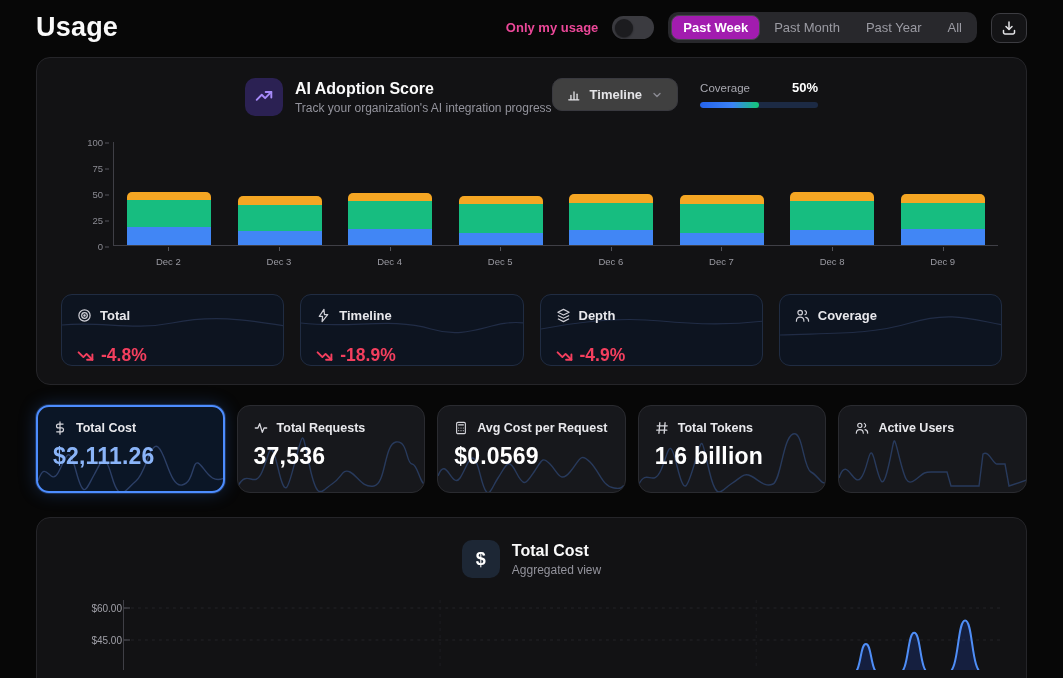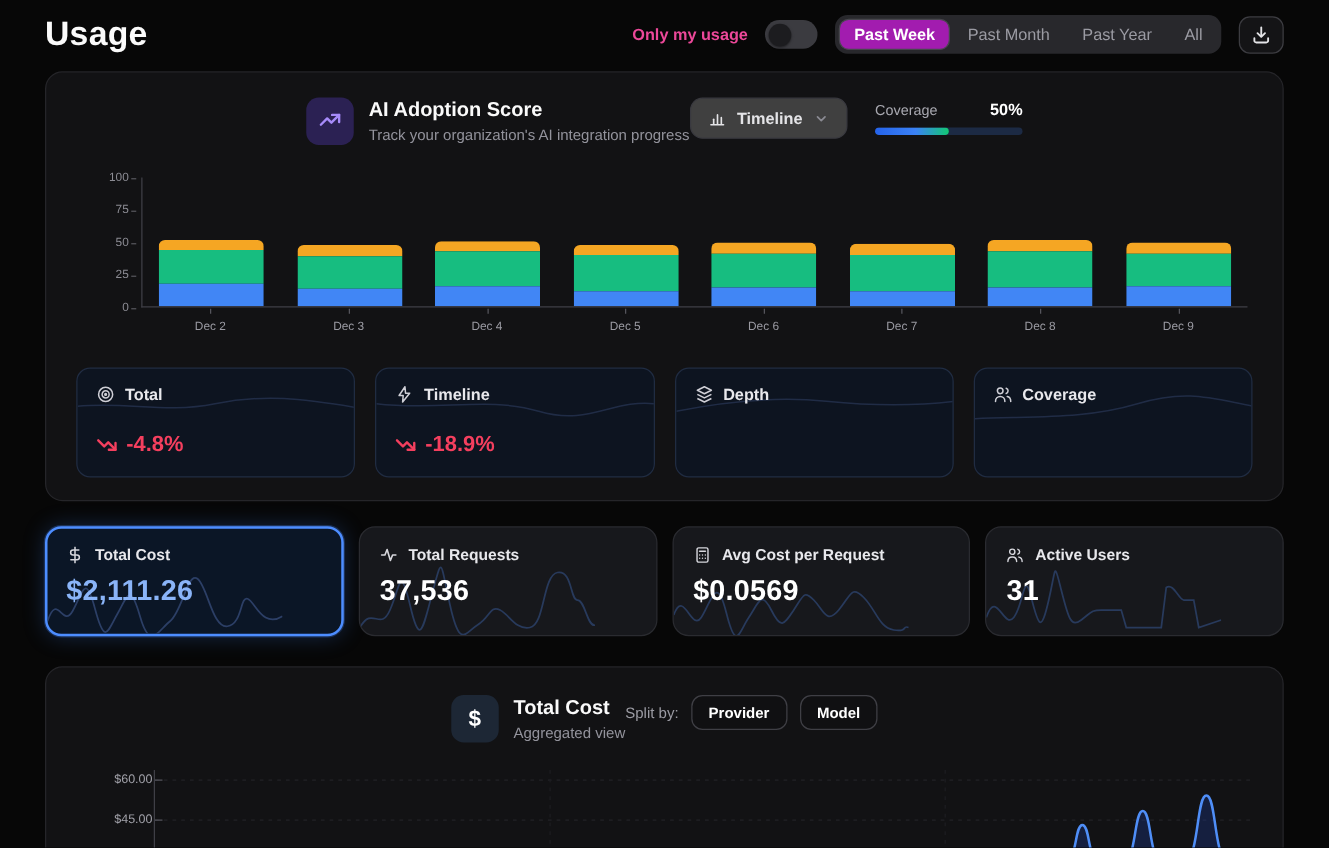--- a/index.html
+++ b/index.html
@@ -53,21 +53,21 @@
   .ytick i { position:absolute; right:4px; top:50%; width:4px; height:1px; background:#55555c; }
   .bar-group { flex:1; display:flex; flex-direction:column; align-items:center; height:104px; justify-content:flex-end; position:relative; }
   .bar { width:76%; display:flex; flex-direction:column; justify-content:flex-end; border-radius:5px 5px 0 0; overflow:hidden; }
   .xlabels { display:flex; margin-top:6px; }
   .xlabel { flex:1; text-align:center; font-size:9.5px; color:#9a9aa2; position:relative; padding-top:4px; }
   .xlabel i { position:absolute; top:-5px; left:50%; width:1px; height:4px; background:#55555c; }
 
   
   .metric-row { display:flex; gap:16px; margin-top:22px; }
   .metric-card { flex:1; background:#0d1420; border:1px solid #20python2c42; border-radius:11px; }
-  .metric-card { border:1px solid #202c42; position:relative; overflow:hidden; padding:13px 15px 14px 15px; height:88px; }
+  .metric-card { border:1px solid #202c42; position:relative; overflow:hidden; padding:13px 15px 14px 15px; height:72px; }
   .metric-card .wave { position:absolute; inset:0; opacity:.8; pointer-events:none; }
   .m-label { display:flex; align-items:center; gap:8px; font-size:13px; font-weight:600; color:#e8e8ec; position:relative; }
   .m-label .ic { color:#cfcfd6; display:flex; }
   .m-value { display:flex; align-items:center; gap:7px; font-size:17.5px; font-weight:800; margin-top:22px; position:relative; }
   .m-value.neg { color:#f43f5e; }
   .m-value.pos { color:#22c55e; }
 
   
   .stats-row { display:flex; gap:12px; margin:20px 36px 0 36px; }
   .stat-card { flex:1; height:88px; background:#17181c; border:1px solid #2a2b30; border-radius:13px; padding:15px 16px; position:relative; overflow:hidden; cursor:pointer; }
@@ -290,20 +290,29 @@
         </svg>
       <div class="m-label">
           <span class="ic">
             <svg width="15" height="15" viewBox="0 0 16 16" fill="none" stroke="currentColor" stroke-width="1.3" stroke-linejoin="round">
               <path d="M8 1.5 14 4.5 8 7.5 2 4.5z"></path>
               <polyline points="2,8 8,11 14,8"></polyline>
               <polyline points="2,11.5 8,14.5 14,11.5"></polyline>
             </svg>
           </span>
           <span>Depth</span>
+        </div>
+      <div class="m-value neg">
+          <span>
+            <svg width="17" height="17" viewBox="0 0 16 16" fill="none" stroke="currentColor" stroke-width="1.8" stroke-linecap="round" stroke-linejoin="round">
+              <polyline points="1.5,5 6,9.5 9,6.5 14.5,12"></polyline>
+              <polyline points="14.5,7 14.5,12 9.5,12"></polyline>
+            </svg>
+          </span>
+          <span>-4.9%</span>
         </div>
     </div>
     <div class="metric-card">
       <svg class="wave" width="223" height="72" viewBox="0 0 223 72" fill="none">
           <path d="M0 40 C50 38 90 40 130 28 S190 24 223 30" stroke="#263350" stroke-width="1.2"></path>
         </svg>
       <div class="m-label">
           <span class="ic">
             <svg width="15" height="15" viewBox="0 0 16 16" fill="none" stroke="currentColor" stroke-width="1.3" stroke-linecap="round">
               <circle cx="5.5" cy="5" r="2.4"></circle>
@@ -363,50 +372,61 @@
             <line x1="8" y1="11" x2="8" y2="11.01"></line>
             <line x1="10.6" y1="11" x2="10.6" y2="11.01"></line>
           </svg>
         </span>
         <span>Avg Cost per Request</span>
       </div>
     <div class="s-value">$0.0569</div>
   </div>
   <div class="stat-card">
     <svg class="spark" width="188" height="64" viewBox="0 0 188 64" fill="none">
+        <path d="M0 56 C8 40 14 60 22 42 S30 6 38 38 S48 60 56 34 S62 8 70 42 S82 62 92 56 S104 44 112 48 S126 60 134 56 S144 10 154 6 S164 40 172 44 S182 58 188 54" stroke="#283a5c" stroke-width="1.4"></path>
+      </svg>
+    <div class="s-label">
+        <span class="ic">
+          <svg width="14" height="14" viewBox="0 0 16 16" fill="none" stroke="currentColor" stroke-width="1.5" stroke-linecap="round">
+            <line x1="5.5" y1="2" x2="4.5" y2="14"></line>
+            <line x1="11.5" y1="2" x2="10.5" y2="14"></line>
+            <line x1="2.5" y1="5.5" x2="14" y2="5.5"></line>
+            <line x1="2" y1="10.5" x2="13.5" y2="10.5"></line>
+          </svg>
+        </span>
+        <span>Total Tokens</span>
+      </div>
+    <div class="s-value">1.6 billion</div>
+  </div>
+  <div class="stat-card">
+    <svg class="spark" width="188" height="64" viewBox="0 0 188 64" fill="none">
         <path d="M0 50 C8 26 14 60 22 50 S30 10 36 34 S44 62 50 36 S54 4 60 28 S68 58 76 52 S84 44 92 44 L108 44 L112 58 L140 58 L144 26 C150 22 154 36 158 36 L166 36 L170 58 L188 52" stroke="#283a5c" stroke-width="1.4"></path>
       </svg>
     <div class="s-label">
         <span class="ic">
           <svg width="14" height="14" viewBox="0 0 16 16" fill="none" stroke="currentColor" stroke-width="1.3" stroke-linecap="round">
             <circle cx="5.5" cy="5" r="2.4"></circle>
             <path d="M1.5 14c0-2.6 1.8-4.2 4-4.2s4 1.6 4 4.2"></path>
             <path d="M10.6 2.8a2.3 2.3 0 0 1 0 4.4"></path>
             <path d="M11.5 9.9c1.8.3 3 1.8 3 4.1"></path>
           </svg>
         </span>
         <span>Active Users</span>
       </div>
-    <div class="s-value">31</div>
   </div>
 </div>
 
 <div class="card cost-card">
   <div class="card-head">
     <div class="head-left">
       <div class="sq-icon navy">$</div>
       <div>
         <div class="h-title">Total Cost</div>
         <div class="h-sub">Aggregated view</div>
       </div>
-    </div>
-    <div class="split-row">
-      <span class="split-label">Split by:</span>
-      <button class="pill-btn">Provider</button>
-      <button class="pill-btn">Model</button>
     </div>
   </div>
 
   <div class="cost-chart">
     <div class="cost-ylabels">
       <div class="cy" style="top:8px">$60.00</div>
       <div class="cy" style="top:40px">$45.00</div>
     </div>
     <div class="cost-plot">
       <svg id="cost-svg" width="100%" height="70" preserveAspectRatio="none" viewBox="0 0 880 70">

